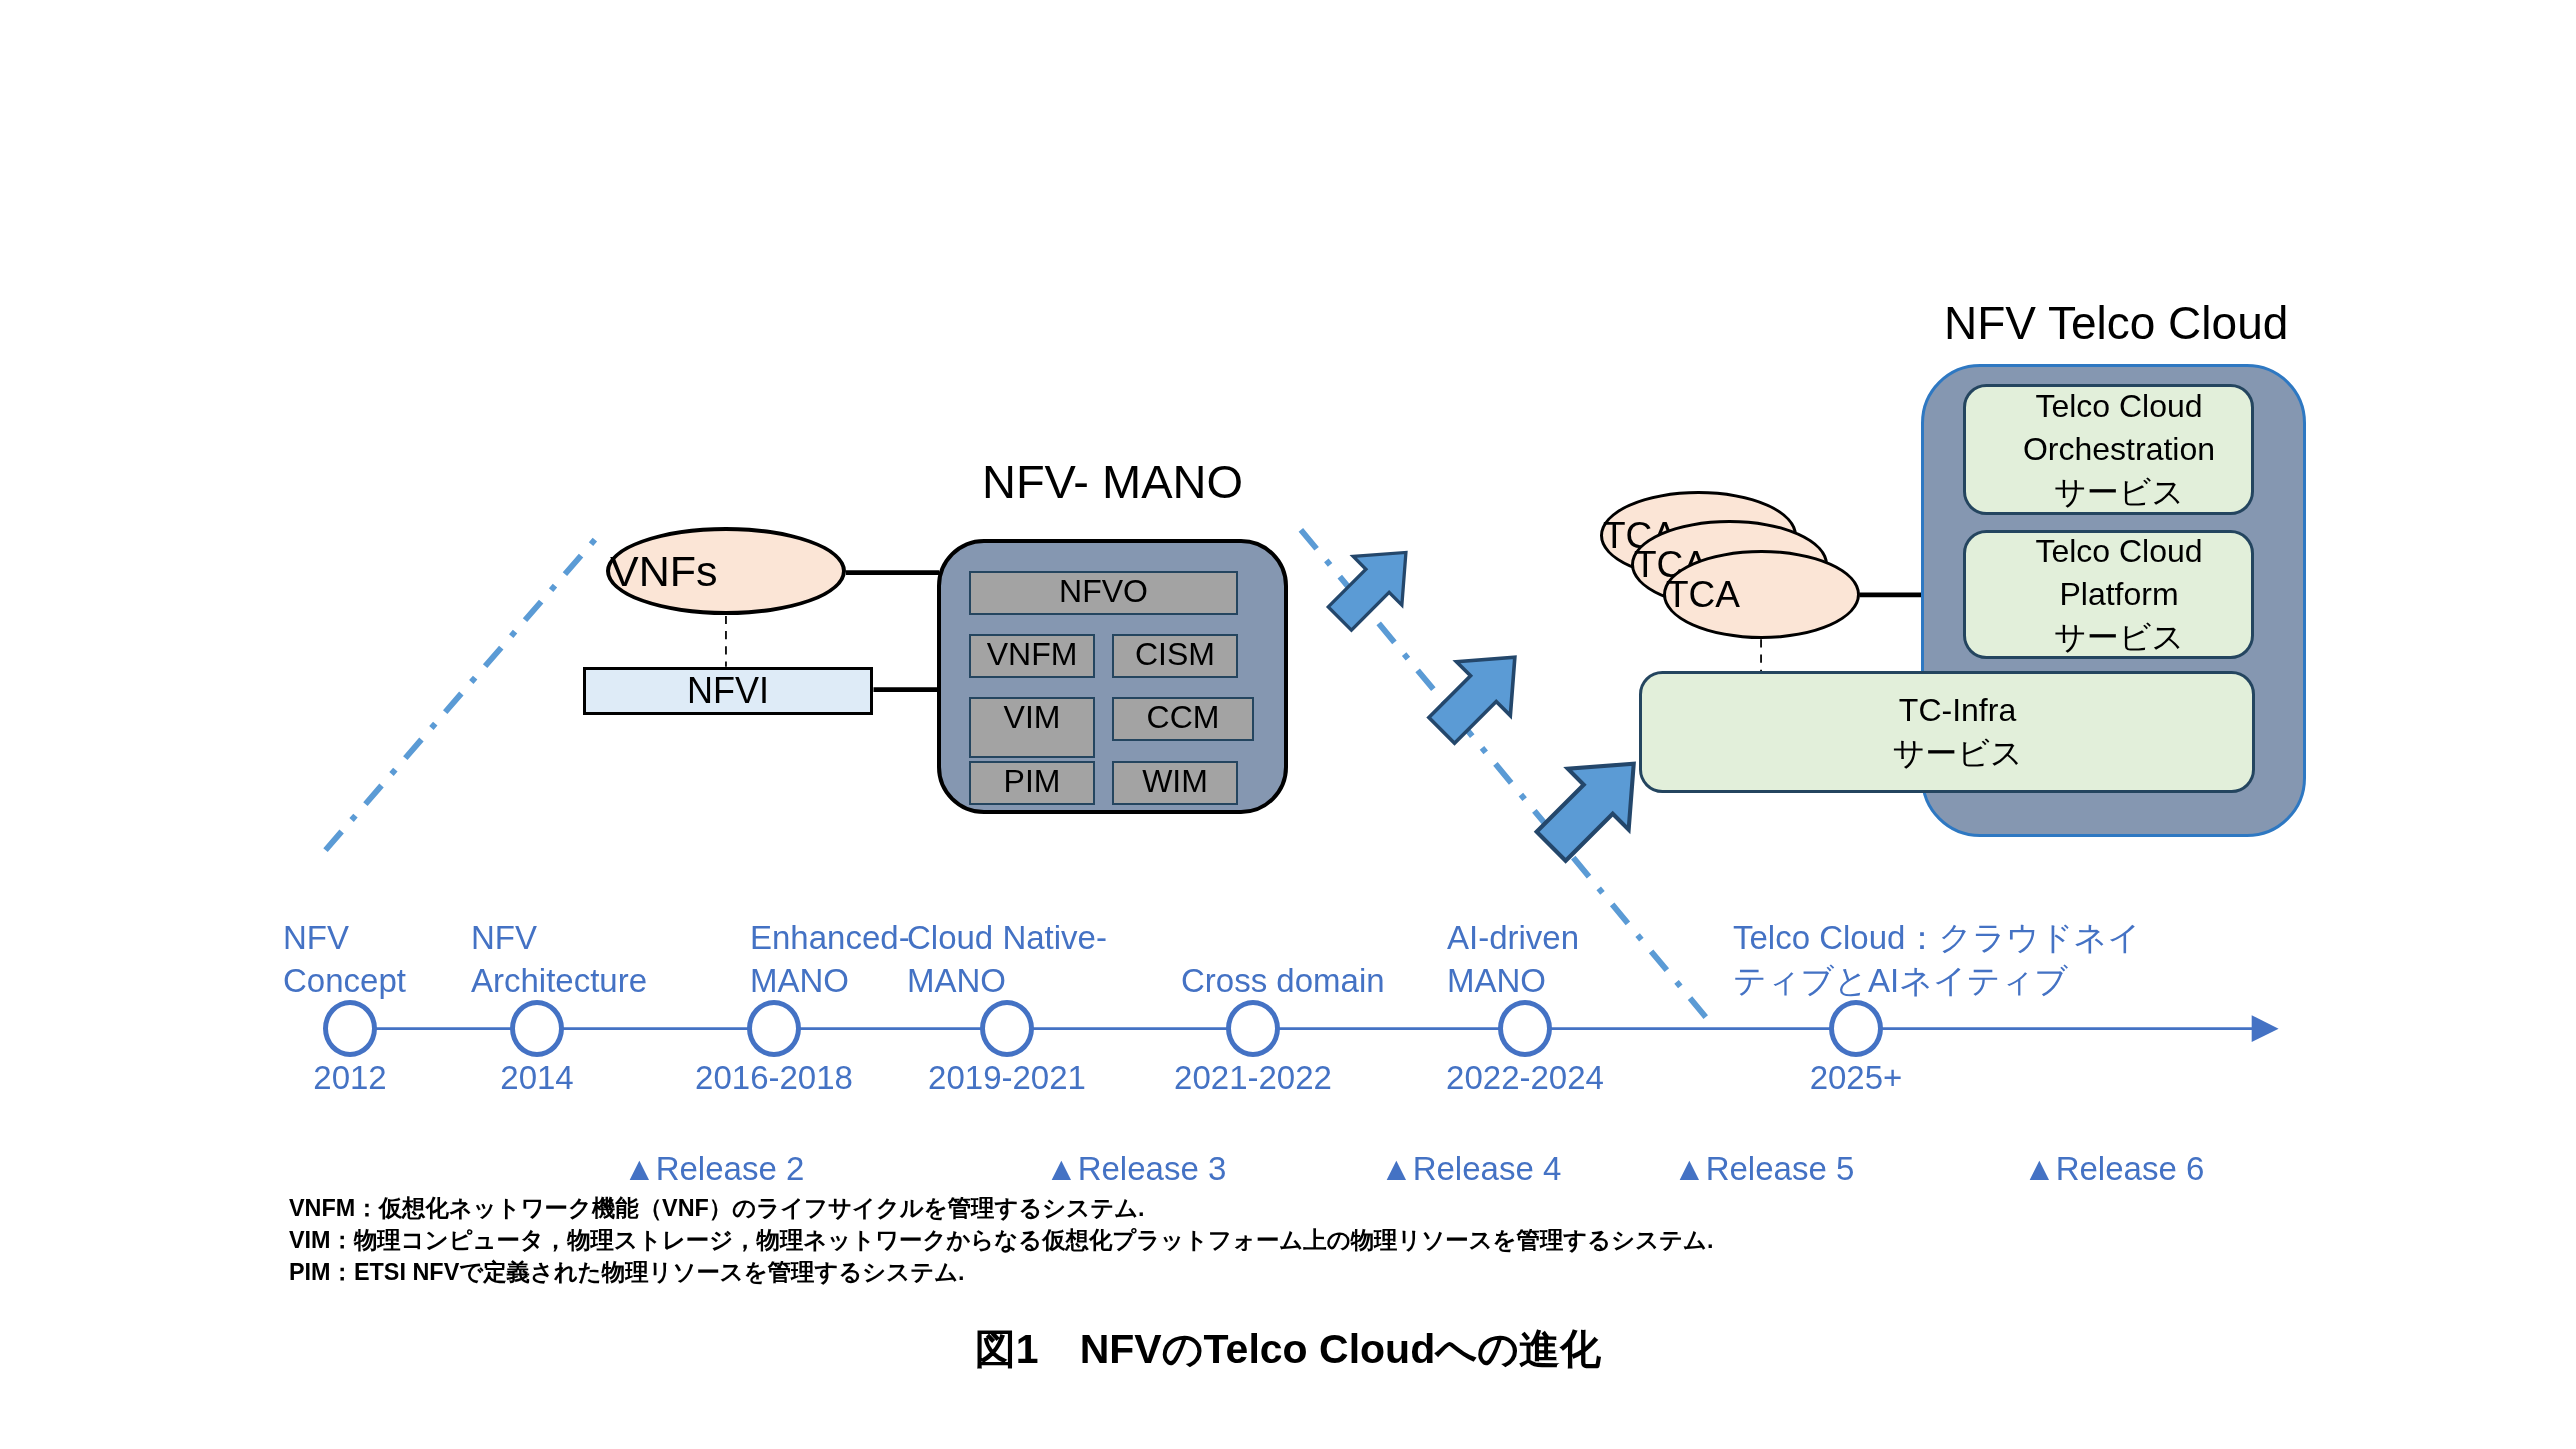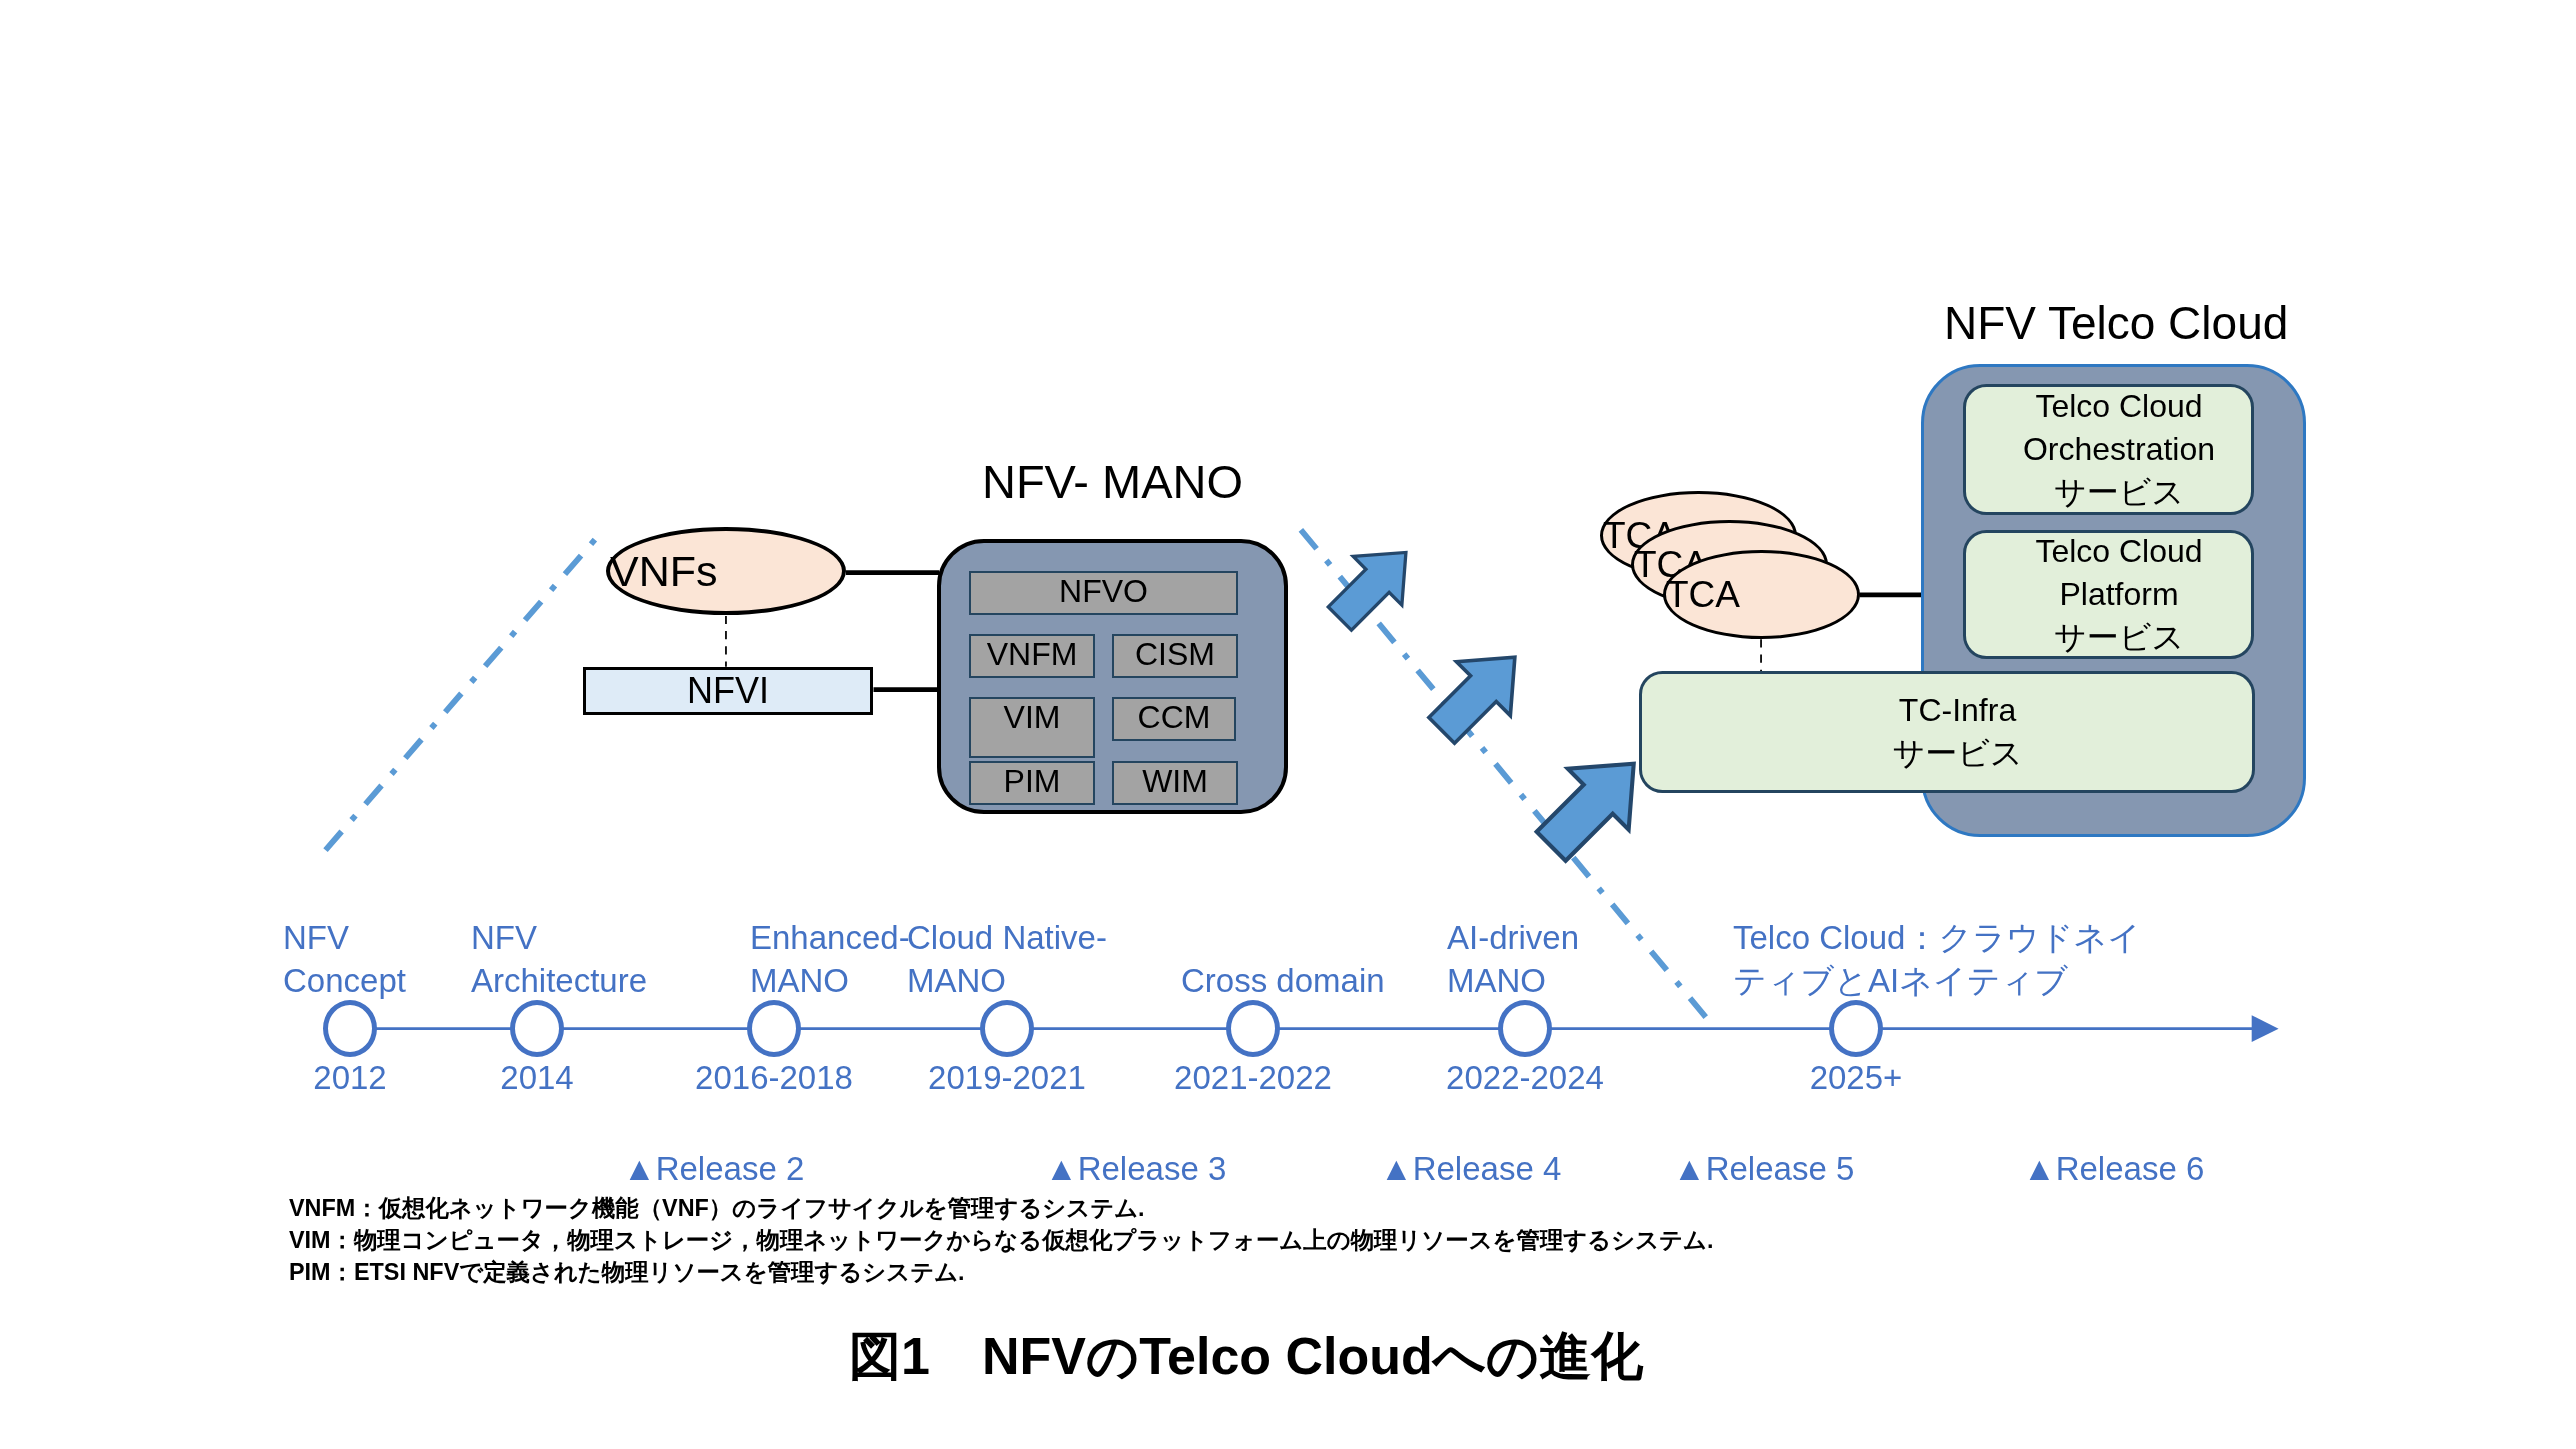--- a/index.html
+++ b/index.html
@@ -51,21 +51,21 @@
     color:#4472C4;font-size:33px;line-height:43px;white-space:nowrap;
   }
   .tl-label span{display:block;min-height:43px;}
   .tl-year{
     color:#4472C4;font-size:33px;width:258px;text-align:center;white-space:nowrap;
   }
   .tl-release{color:#4472C4;font-size:33px;white-space:nowrap;}
   
   .footnote{color:#000;font-size:23.4px;line-height:32px;font-weight:600;white-space:nowrap;}
   .caption{
-    color:#000;font-size:52px;font-weight:bold;width:878px;text-align:left;white-space:nowrap;
+    color:#000;font-size:41px;font-weight:bold;width:878px;text-align:center;white-space:nowrap;
   }
 </style>
 </head>
 <body>
 
 <div id="canvas">
 
   <svg class="layer under" viewBox="0 0 4400 2475">
 
     <line x1="556" y1="1452" x2="1028" y2="908" stroke="#5B9BD5" stroke-width="10" stroke-dasharray="42 26 10 26"></line>
@@ -102,21 +102,21 @@
   </div>
   <div class="abs z10 manoinner" style="left:969px;top:634px;width:126px;height:44px;">
     <span>VNFM</span>
   </div>
   <div class="abs z10 manoinner" style="left:1112px;top:634px;width:126px;height:44px;">
     <span>CISM</span>
   </div>
   <div class="abs z10 manoinner" style="left:969px;top:697px;width:126px;height:61px;">
     <span>VIM</span>
   </div>
-  <div class="abs z10 manoinner" style="left:1112px;top:697px;width:124px;height:44px;">
+  <div class="abs z10 manoinner" style="left:1112px;top:697px;width:142px;height:44px;">
     <span>CCM</span>
   </div>
   <div class="abs z10 manoinner" style="left:969px;top:761px;width:126px;height:44px;">
     <span>PIM</span>
   </div>
   <div class="abs z10 manoinner" style="left:1112px;top:761px;width:126px;height:44px;">
     <span>WIM</span>
   </div>
 
   <div class="abs z10 blacklabel" style="left:1944px;top:296px;">NFV Telco Cloud</div>

